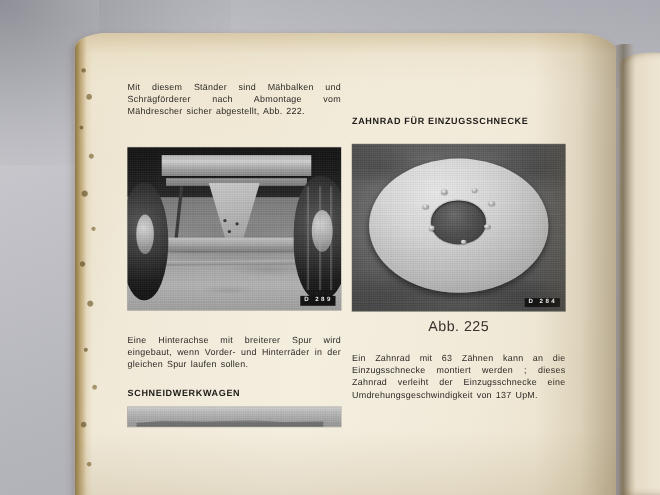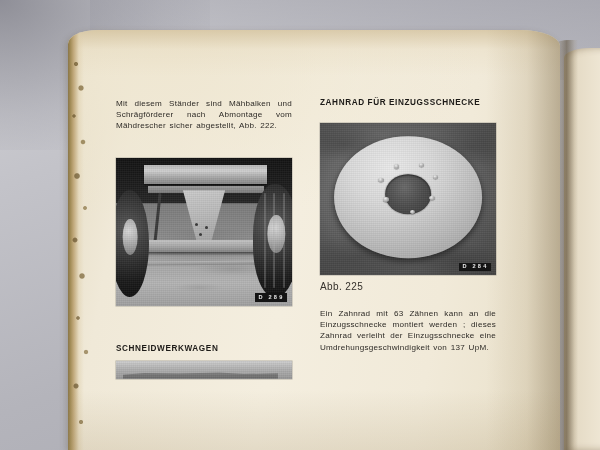--- a/index.html
+++ b/index.html
@@ -140,47 +140,47 @@
       radial-gradient(circle at 12px 246px, #7b6538 0 2.2px, rgba(0,0,0,0) 3.2px),
       radial-gradient(circle at 8px 288px, #6f5b33 0 1.4px, rgba(0,0,0,0) 2.2px),
       radial-gradient(circle at 16px 322px, #8b7546 0 1.7px, rgba(0,0,0,0) 2.6px),
       radial-gradient(circle at 6px 356px, #6c5831 0 2.0px, rgba(0,0,0,0) 3.0px),
       radial-gradient(circle at 11px 392px, #7e683a 0 1.6px, rgba(0,0,0,0) 2.5px);
   }
 
   
   .col {
     position: absolute;
-    top: 68px;
-    width: 176px;
+    top: 44px;
+    width: 194px;
   }
   #col-left  { left: 48px; }
-  #col-right { left: 252px; }
+  #col-right { left: 252px; margin-top: 32px; }
 
   .body-text {
     font-size: 8.1px;
     line-height: 11.2px;
     color: #2d2a26;
     text-align: justify;
     letter-spacing: 0.25px;
     word-spacing: 1.1px;
     margin: 0;
   }
   .section-heading {
     font-size: 8.2px;
     font-weight: bold;
     color: #1d1b18;
     letter-spacing: 0.6px;
     margin: 0;
     white-space: nowrap;
   }
   .caption {
-    font-size: 10px;
+    font-size: 13px;
     color: #35312c;
-    text-align: left;
+    text-align: center;
     letter-spacing: 0.4px;
     margin: 0;
   }
 
   .spacer-16 { height: 16px; }
   .spacer-10 { height: 10px; }
   .spacer-8  { height: 8px; }
   .spacer-6  { height: 6px; }
 
   
@@ -463,20 +463,21 @@
 
         <div class="photo-grain"></div>
         <div class="photo-stamp">D 289</div>
       </div>
 
       <div class="spacer-6"></div>
 
 
       <div class="spacer-16"></div>
 
+      <p class="body-text">Eine Hinterachse mit breiterer Spur wird eingebaut, wenn Vorder- und Hinterräder in der gleichen Spur laufen sollen.</p>
 
       <div class="spacer-16"></div>
 
       <h2 class="section-heading">SCHNEIDWERKWAGEN</h2>
 
       <div class="spacer-8"></div>
 
       <div class="photo photo-strip" id="photo-cutterbar-wagon">
         <div class="silhouette"></div>
         <div class="photo-grain"></div>

